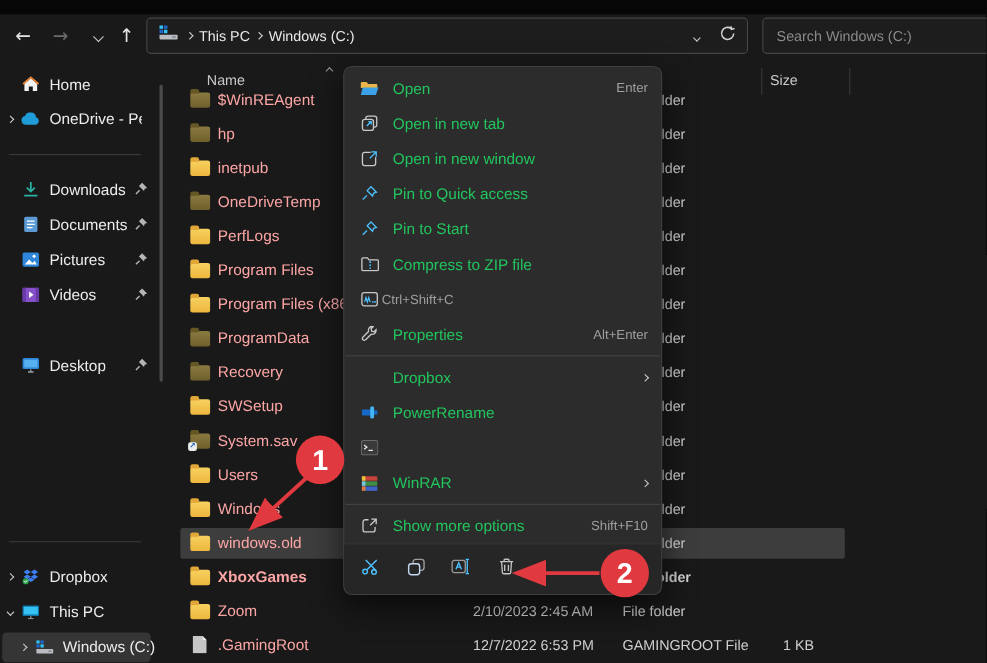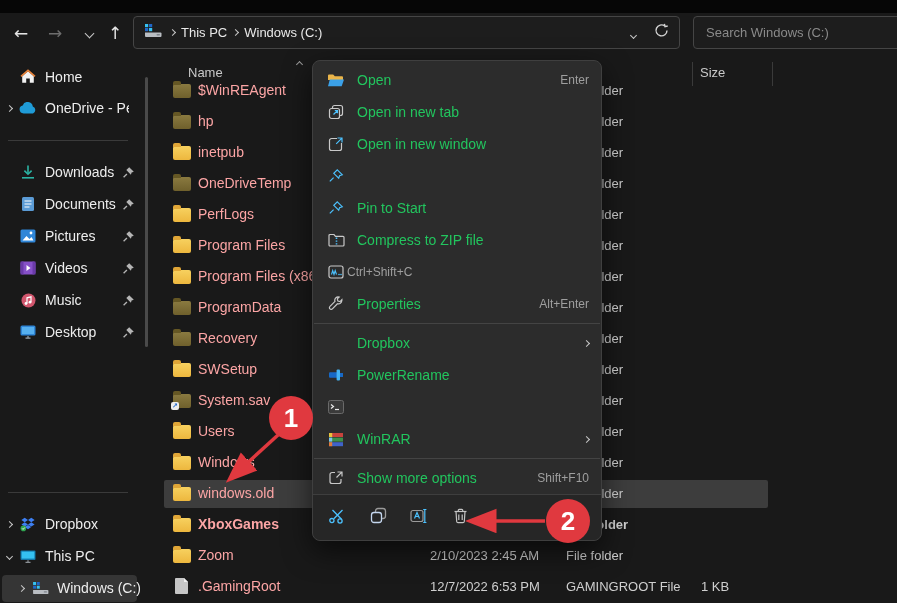--- a/index.html
+++ b/index.html
@@ -38,21 +38,21 @@
 
   
   .colhead{position:absolute;top:65px;font-size:13px;color:#c9c9c9;}
   .colsep{position:absolute;top:62px;width:1px;height:24px;background:#3a3a3a;}
   .row{position:absolute;left:164px;width:604px;height:28px;}
   .row.selected{background:#3d3d3d;border-radius:2px;}
   .row .ficon{position:absolute;left:9px;top:6px;}
   .row .fname{position:absolute;left:34px;top:5px;font-size:14px;color:#fca5a5;white-space:nowrap;}
   .row .fdate{position:absolute;left:266px;top:6px;font-size:13px;color:#cfcfcf;white-space:nowrap;}
   .row .ftype{position:absolute;left:402px;top:6px;font-size:13px;color:#cfcfcf;white-space:nowrap;}
-  .row .fsize{position:absolute;left:526px;top:6px;width:50px;font-size:13px;color:#cfcfcf;text-align:center;}
+  .row .fsize{position:absolute;left:526px;top:6px;width:50px;font-size:13px;color:#cfcfcf;text-align:right;}
 
   .folder{width:18px;height:14px;position:relative;background:linear-gradient(#f7d15f,#edb73e);border-radius:2px;margin-top:1px;}
   .folder::before{content:"";position:absolute;top:-3px;left:0;width:8px;height:4px;background:#e0a637;border-radius:2px 2px 0 0;}
   .folder.dim{background:linear-gradient(#8a7a40,#6f602c);}
   .folder.dim::before{background:#655724;}
   .lnk{position:absolute;left:-2px;bottom:-2px;width:8px;height:8px;background:#ececec;border-radius:2px;
        color:#1e66c9;font-size:7px;line-height:8px;text-align:center;font-weight:bold;}
   .lnk::after{content:"\2197";}
   .pagefile{width:13px;height:16px;background:#c6c6c6;border-radius:1px;position:relative;
             clip-path:polygon(0 0,70% 0,100% 24%,100% 100%,0 100%);}
@@ -205,38 +205,20 @@
         </svg>
     </span>
     <span class="slabel">Videos</span>
     <span class="pin">
       <svg width="13" height="13" viewBox="0 0 13 13">
           <path d="M7.2 1.2l4.6 4.6-2.2.7-.7 2.2-4.6-4.6z" fill="#b5b5b5"></path>
           <path d="M4.9 8L1.6 11.3" stroke="#b5b5b5" stroke-width="1.3"></path>
         </svg>
     </span>
   </div>
-  <div class="side-item" style="top:287px;width:150px;">
-    <span class="exp"></span>
-    <span class="sico">
-      <svg width="15" height="15" viewBox="0 0 15 15">
-          <circle cx="7.5" cy="7.5" r="7" fill="#d1566d"></circle>
-          <path d="M6 10.5V4.8l4-1v5.2" stroke="#fff" stroke-width="1.2" fill="none"></path>
-          <circle cx="5" cy="10.5" r="1.4" fill="#fff"></circle>
-          <circle cx="9" cy="9.2" r="1.4" fill="#fff"></circle>
-        </svg>
-    </span>
-    <span class="slabel">Music</span>
-    <span class="pin">
-      <svg width="13" height="13" viewBox="0 0 13 13">
-          <path d="M7.2 1.2l4.6 4.6-2.2.7-.7 2.2-4.6-4.6z" fill="#b5b5b5"></path>
-          <path d="M4.9 8L1.6 11.3" stroke="#b5b5b5" stroke-width="1.3"></path>
-        </svg>
-    </span>
-  </div>
   <div class="side-item" style="top:319px;width:150px;">
     <span class="exp"></span>
     <span class="sico">
       <svg width="16" height="14" viewBox="0 0 16 14">
           <rect x="0.5" y="0.5" width="15" height="10" rx="1.5" fill="#2f86d8"></rect>
           <rect x="2" y="2" width="12" height="7" fill="#56b0f0"></rect>
           <path d="M5.5 13.2h5M8 11v2" stroke="#97a1ab" stroke-width="1.2"></path>
         </svg>
     </span>
     <span class="slabel">Desktop</span>
@@ -427,20 +409,21 @@
       </span>
       <span class="mlabel">Open in new window</span>
     </div>
     <div class="mi">
       <span class="mico">
         <svg width="16" height="16" viewBox="0 0 16 16">
             <path d="M9.3 1.8l4.9 4.9-2.6.9-.9 2.6-4.9-4.9z" fill="none" stroke="#4cc2ff" stroke-width="1.2"></path>
             <path d="M5.6 9.6L1.8 13.4" stroke="#4cc2ff" stroke-width="1.2"></path>
           </svg>
       </span>
+      <span class="mlabel">Pin to Quick access</span>
     </div>
     <div class="mi">
       <span class="mico">
         <svg width="16" height="16" viewBox="0 0 16 16">
             <path d="M9.3 1.8l4.9 4.9-2.6.9-.9 2.6-4.9-4.9z" fill="none" stroke="#4cc2ff" stroke-width="1.2"></path>
             <path d="M5.6 9.6L1.8 13.4" stroke="#4cc2ff" stroke-width="1.2"></path>
           </svg>
       </span>
       <span class="mlabel">Pin to Start</span>
     </div>

